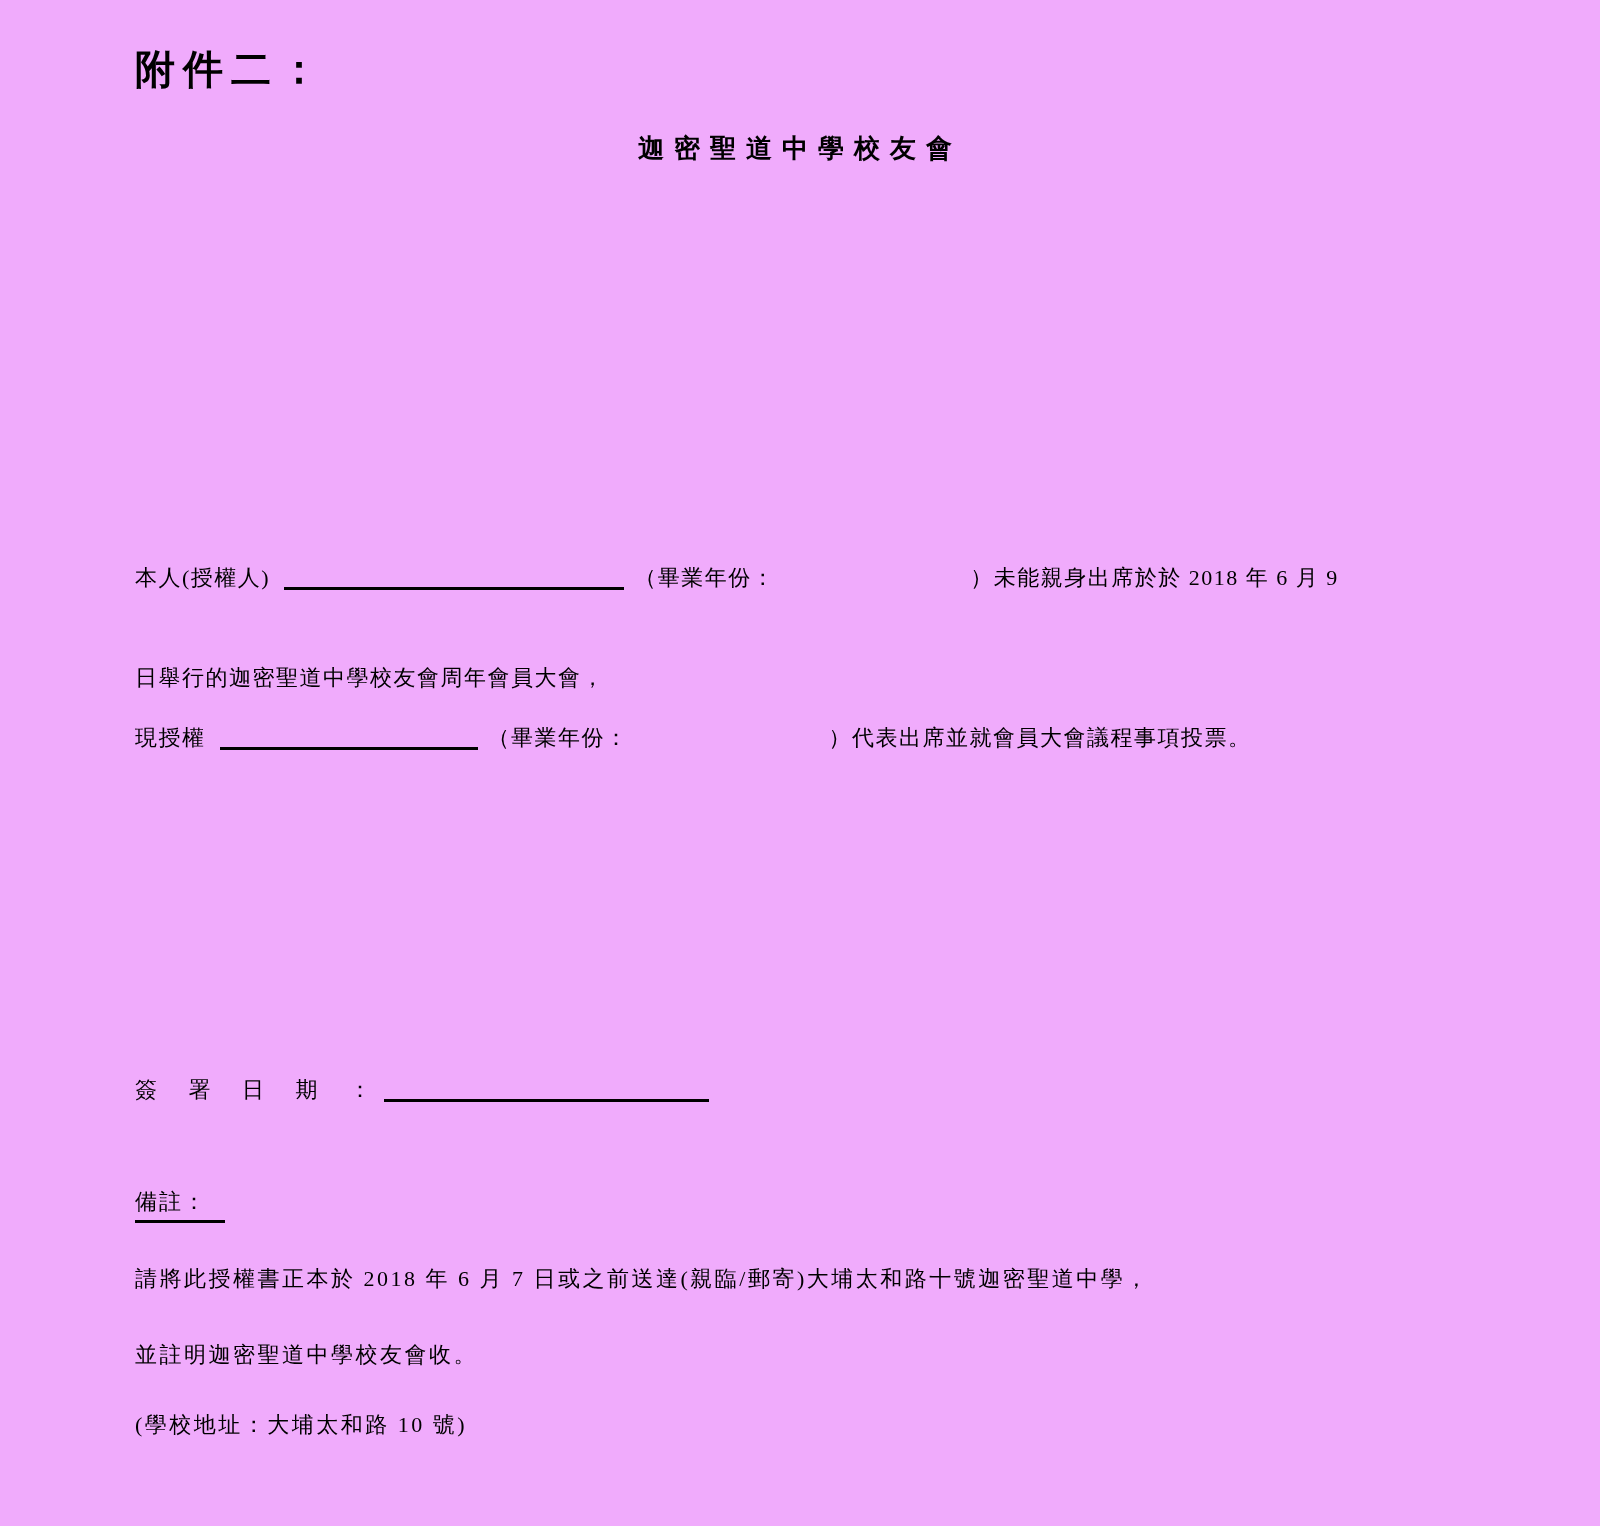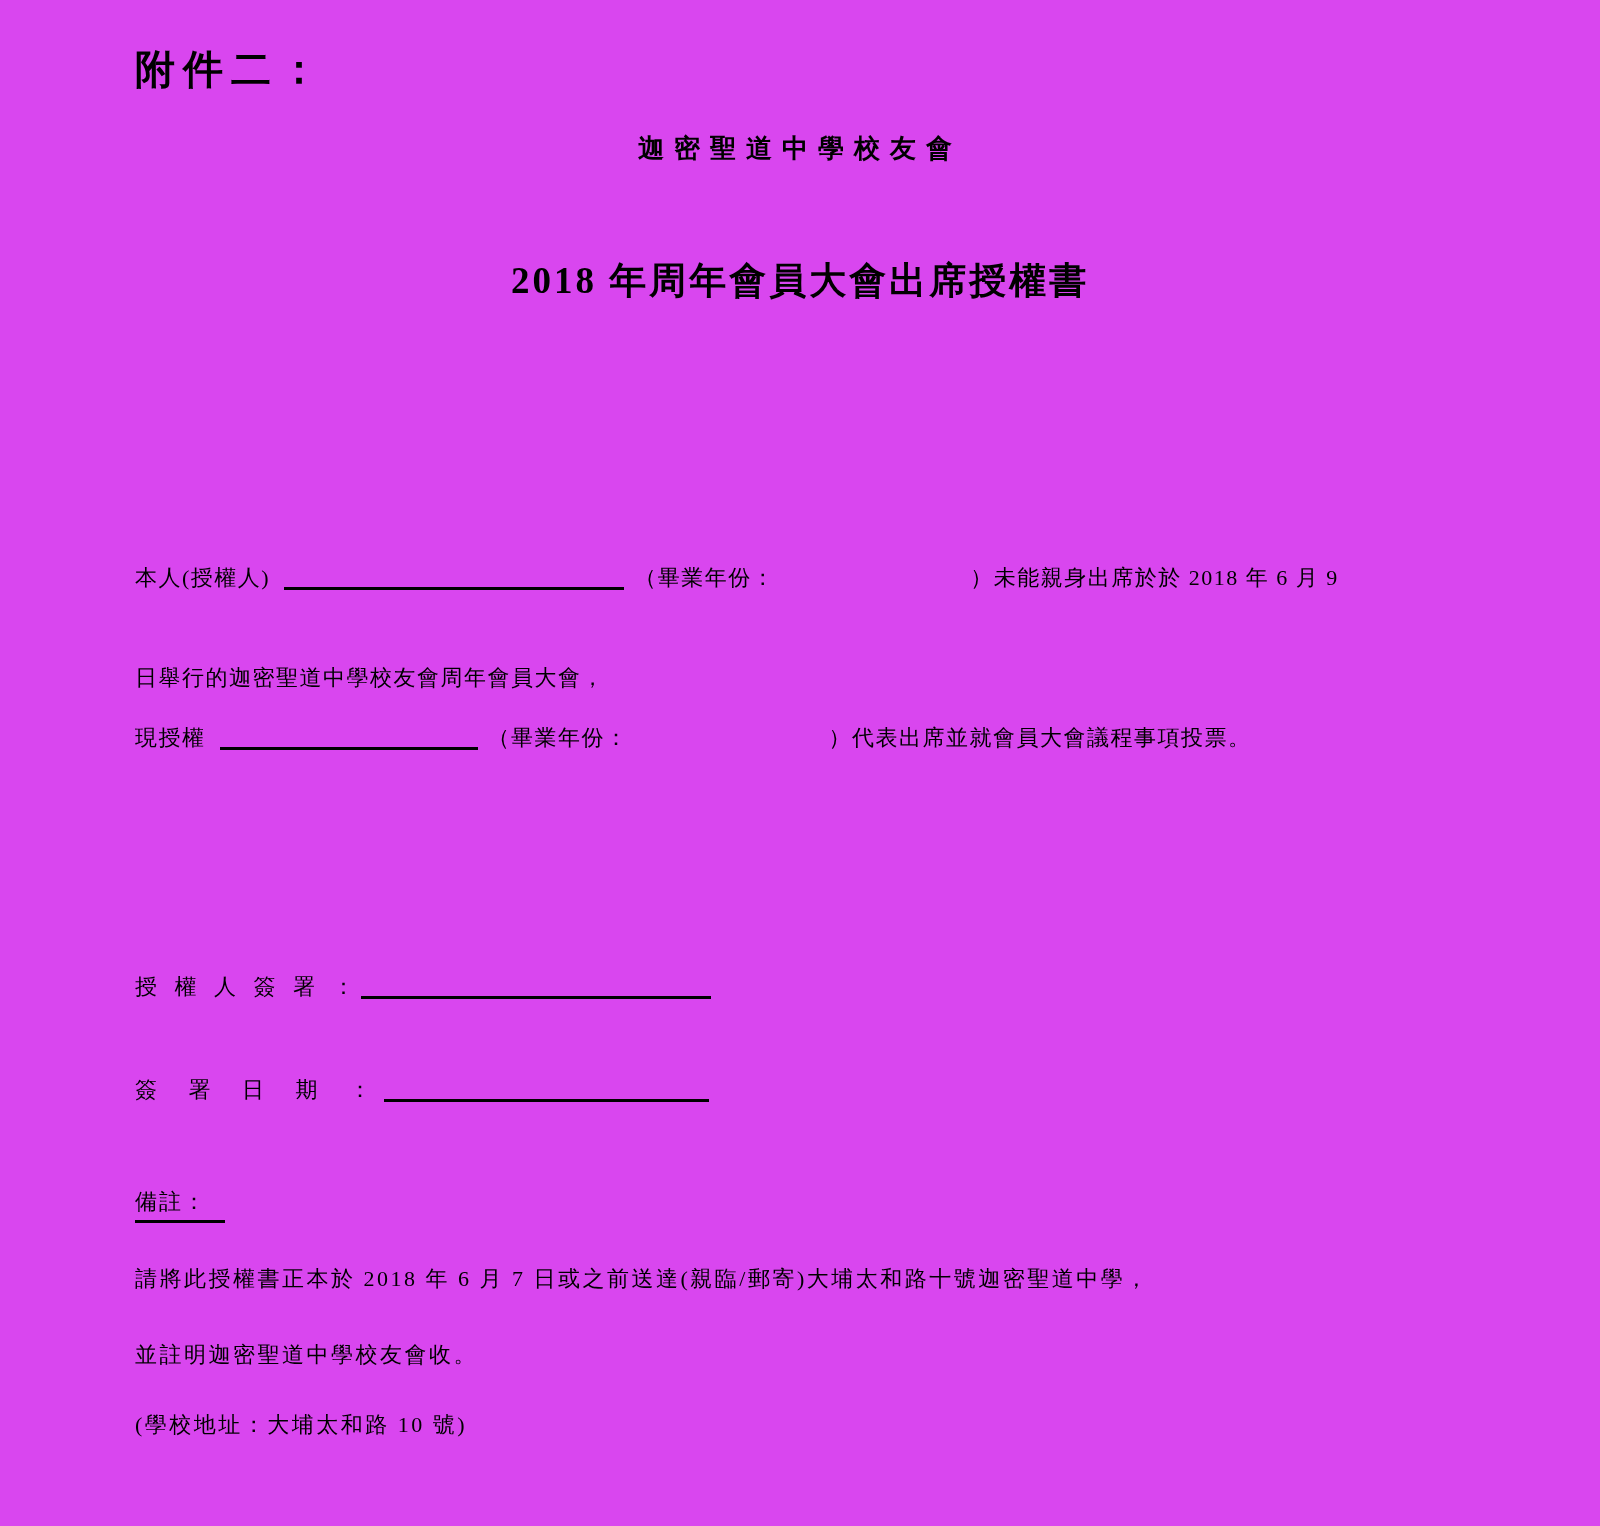--- a/index.html
+++ b/index.html
@@ -4,21 +4,21 @@
 <style>
   html, body {
     margin: 0;
     padding: 0;
     background: #ffffff;
   }
   .page {
     position: relative;
     width: 1600px;
     height: 1526px;
-    background: #d946ef;
+    background: #f0abfc;
     color: #000000;
     font-family: "Liberation Serif", "DejaVu Serif", serif;
     overflow: hidden;
   }
   .row {
     position: absolute;
     left: 135px;
     white-space: nowrap;
     font-size: 22px;
     letter-spacing: 1.5px;
@@ -80,35 +80,31 @@
 </style>
 </head>
 <body>
 
 <div class="page">
 
   <div class="row attachment" style="top:45px;">附件二：</div>
 
   <div class="row centered assoc-name" style="top:133px;">迦密聖道中學校友會</div>
 
-  <div class="row centered form-title" style="top:258px;">2018 年周年會員大會出席授權書</div>
 
   <div class="row" style="top:563px;">
     <span>本人(授權人)</span><span class="blank w-principal-name"></span><span>（畢業年份：</span><span class="gap w-principal-year"></span><span>）</span><span>未能親身出席於於 2018 年 6 月 9</span>
   </div>
 
   <div class="row" style="top:664px;">日舉行的迦密聖道中學校友會周年會員大會，</div>
 
   <div class="row" style="top:723px;">
     <span>現授權</span><span class="blank w-proxy-name"></span><span>（畢業年份：</span><span class="gap w-proxy-year"></span><span>）</span><span>代表出席並就會員大會議程事項投票。</span>
   </div>
 
-  <div class="row" style="top:973px;">
-    <span class="sig-label">授 權 人 簽 署 ：</span><span class="blank w-signer"></span>
-  </div>
 
   <div class="row" style="top:1076px;">
     <span class="date-label">簽 署 日 期 ：</span><span class="blank w-date"></span>
   </div>
 
   <div class="row" style="top:1188px;">
     <span class="notes-heading-text">備註：</span>
   </div>
 
   <div class="row note-text" style="top:1250px;">請將此授權書正本於 2018 年 6 月 7 日或之前送達(親臨/郵寄)大埔太和路十號迦密聖道中學，</div>

